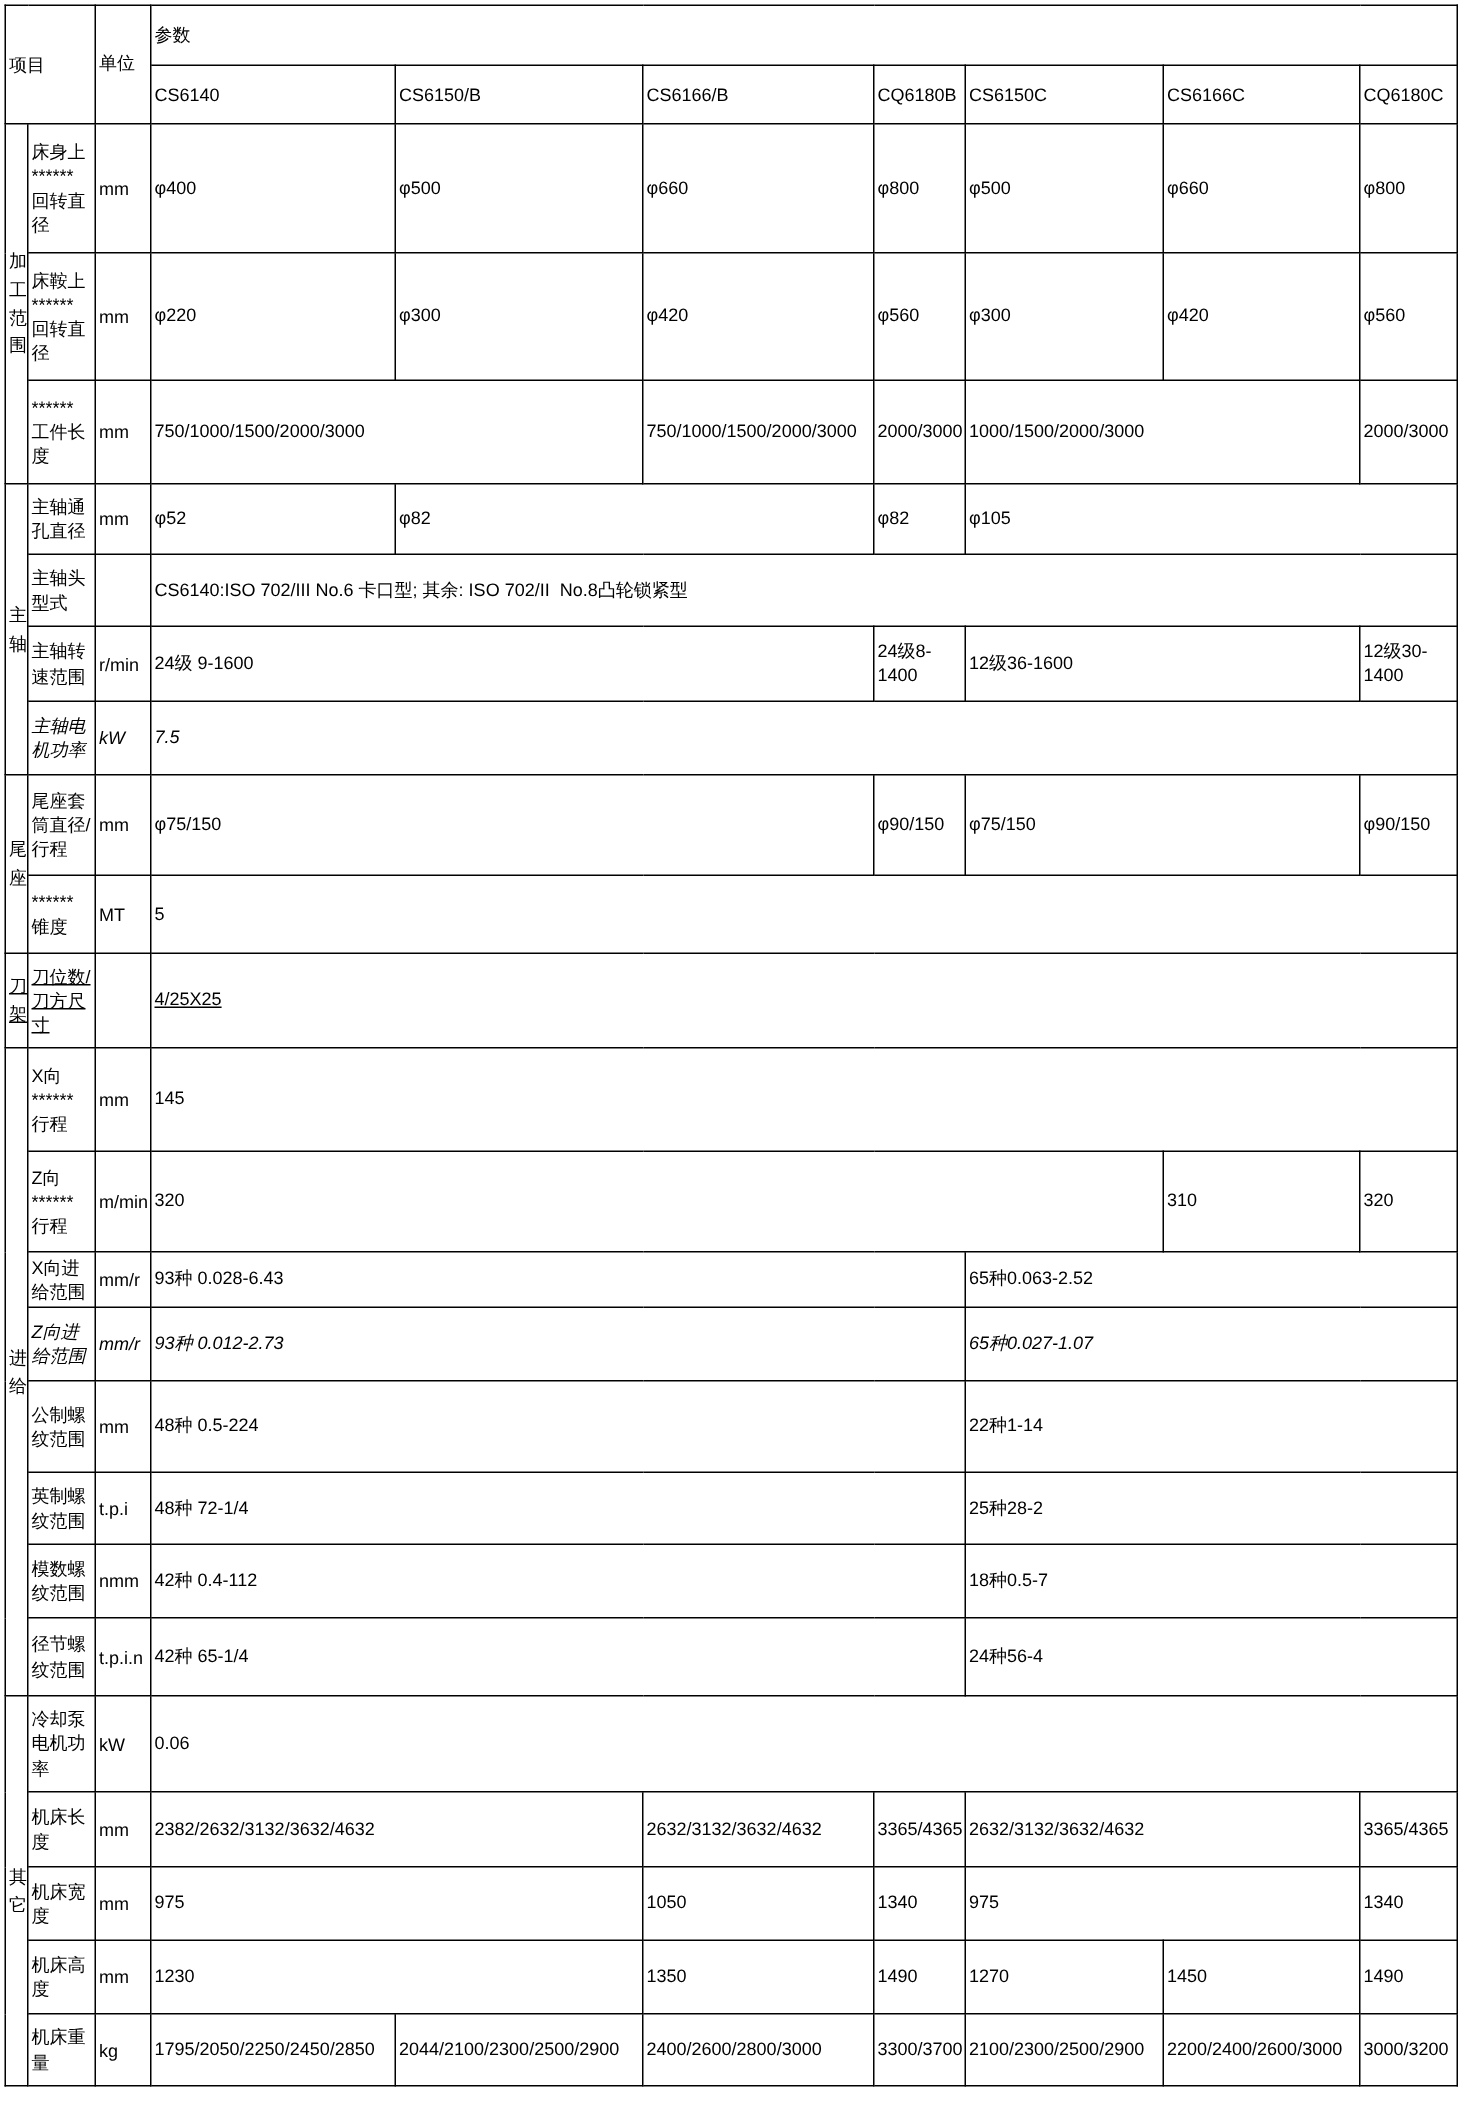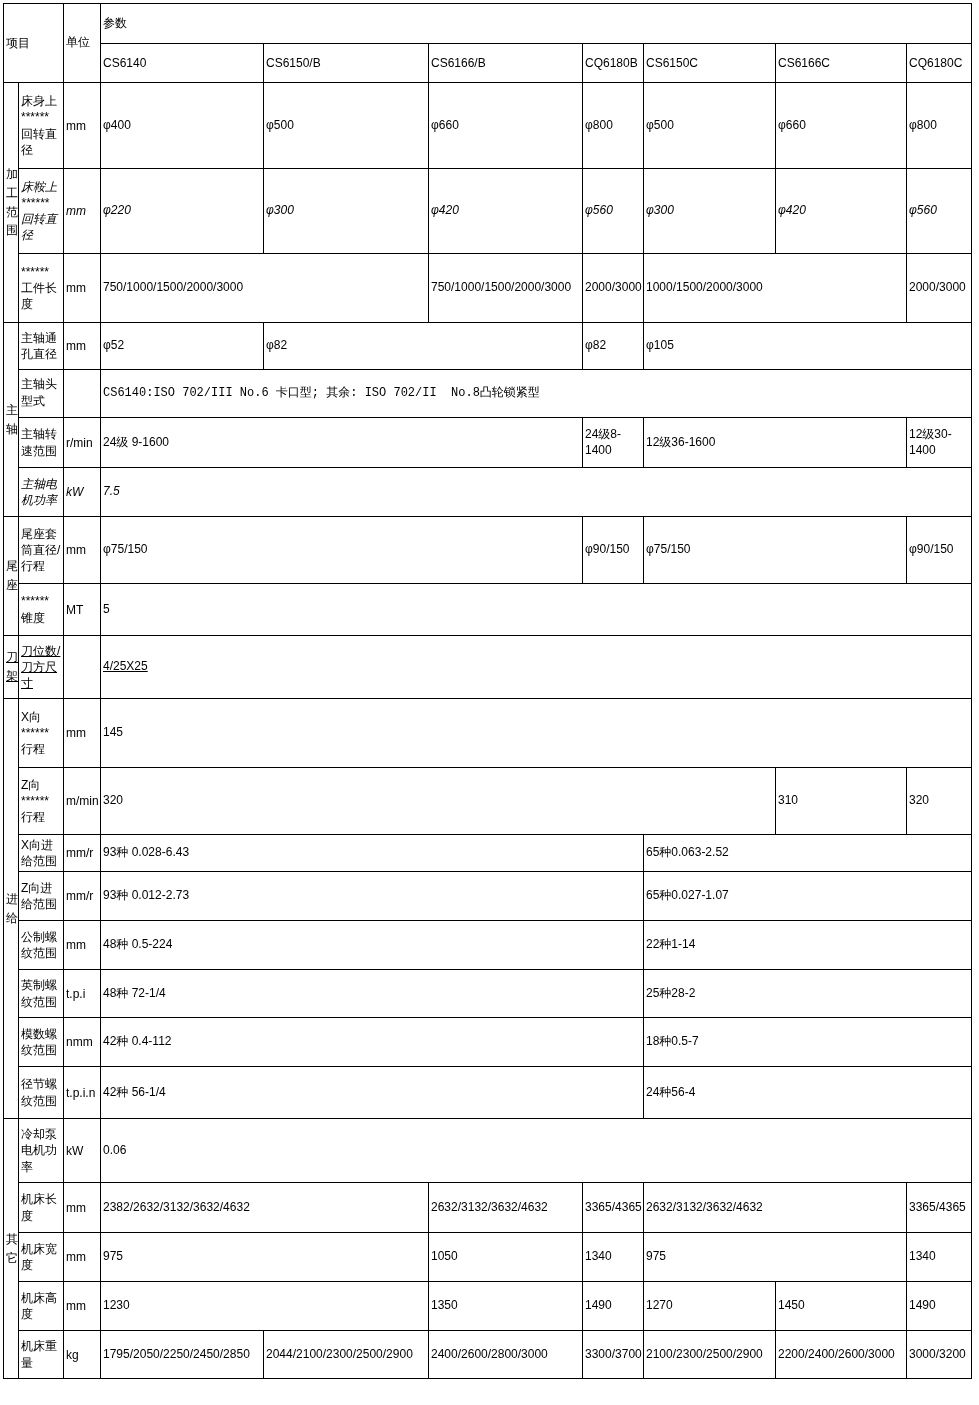--- a/index.html
+++ b/index.html
@@ -70,21 +70,21 @@
 径</td>
           <td class="unit-cell">mm</td>
           <td class="value-cell">φ400</td>
           <td class="value-cell">φ500</td>
           <td class="value-cell">φ660</td>
           <td class="value-cell">φ800</td>
           <td class="value-cell">φ500</td>
           <td class="value-cell">φ660</td>
           <td class="value-cell">φ800</td>
         </tr>
-        <tr style="height: 85px; font-style: italic;">
+        <tr style="height: 85px;">
           <td class="item-cell">床鞍上
 ******
 回转直
 径</td>
           <td class="unit-cell">mm</td>
           <td class="value-cell">φ220</td>
           <td class="value-cell">φ300</td>
           <td class="value-cell">φ420</td>
           <td class="value-cell">φ560</td>
           <td class="value-cell">φ300</td>
@@ -105,21 +105,21 @@
         <tr style="height: 47px;">
           <td class="group-cell" rowspan="4">主轴</td>
           <td class="item-cell">主轴通
 孔直径</td>
           <td class="unit-cell">mm</td>
           <td class="value-cell">φ52</td>
           <td class="value-cell" colspan="2">φ82</td>
           <td class="value-cell">φ82</td>
           <td class="value-cell" colspan="3">φ105</td>
         </tr>
-        <tr style="height: 48px; font-family: Liberation Mono, monospace;">
+        <tr style="height: 48px;">
           <td class="item-cell">主轴头
 型式</td>
           <td class="unit-cell"></td>
           <td class="value-cell" colspan="7">CS6140:ISO 702/III No.6 卡口型; 其余: ISO 702/II  No.8凸轮锁紧型</td>
         </tr>
         <tr style="height: 50px;">
           <td class="item-cell">主轴转
 速范围</td>
           <td class="unit-cell">r/min</td>
           <td class="value-cell" colspan="3">24级 9-1600</td>
@@ -177,28 +177,28 @@
           <td class="value-cell">310</td>
           <td class="value-cell">320</td>
         </tr>
         <tr style="height: 37px;">
           <td class="item-cell">X向进
 给范围</td>
           <td class="unit-cell">mm/r</td>
           <td class="value-cell" colspan="4">93种 0.028-6.43</td>
           <td class="value-cell" colspan="3">65种0.063-2.52</td>
         </tr>
-        <tr style="height: 49px;">
+        <tr style="height: 49px; font-style: italic;">
           <td class="item-cell">Z向进
 给范围</td>
           <td class="unit-cell">mm/r</td>
           <td class="value-cell" colspan="4">93种 0.012-2.73</td>
           <td class="value-cell" colspan="3">65种0.027-1.07</td>
         </tr>
-        <tr style="height: 49px;">
+        <tr style="height: 61px;">
           <td class="item-cell">公制螺
 纹范围</td>
           <td class="unit-cell">mm</td>
           <td class="value-cell" colspan="4">48种 0.5-224</td>
           <td class="value-cell" colspan="3">22种1-14</td>
         </tr>
         <tr style="height: 48px;">
           <td class="item-cell">英制螺
 纹范围</td>
           <td class="unit-cell">t.p.i</td>
@@ -209,21 +209,21 @@
           <td class="item-cell">模数螺
 纹范围</td>
           <td class="unit-cell">nmm</td>
           <td class="value-cell" colspan="4">42种 0.4-112</td>
           <td class="value-cell" colspan="3">18种0.5-7</td>
         </tr>
         <tr style="height: 52px;">
           <td class="item-cell">径节螺
 纹范围</td>
           <td class="unit-cell">t.p.i.n</td>
-          <td class="value-cell" colspan="4">42种 56-1/4</td>
+          <td class="value-cell" colspan="4">42种 65-1/4</td>
           <td class="value-cell" colspan="3">24种56-4</td>
         </tr>
         <tr style="height: 64px;">
           <td class="group-cell" rowspan="5">其它</td>
           <td class="item-cell">冷却泵
 电机功
 率</td>
           <td class="unit-cell">kW</td>
           <td class="value-cell" colspan="7">0.06</td>
         </tr>

